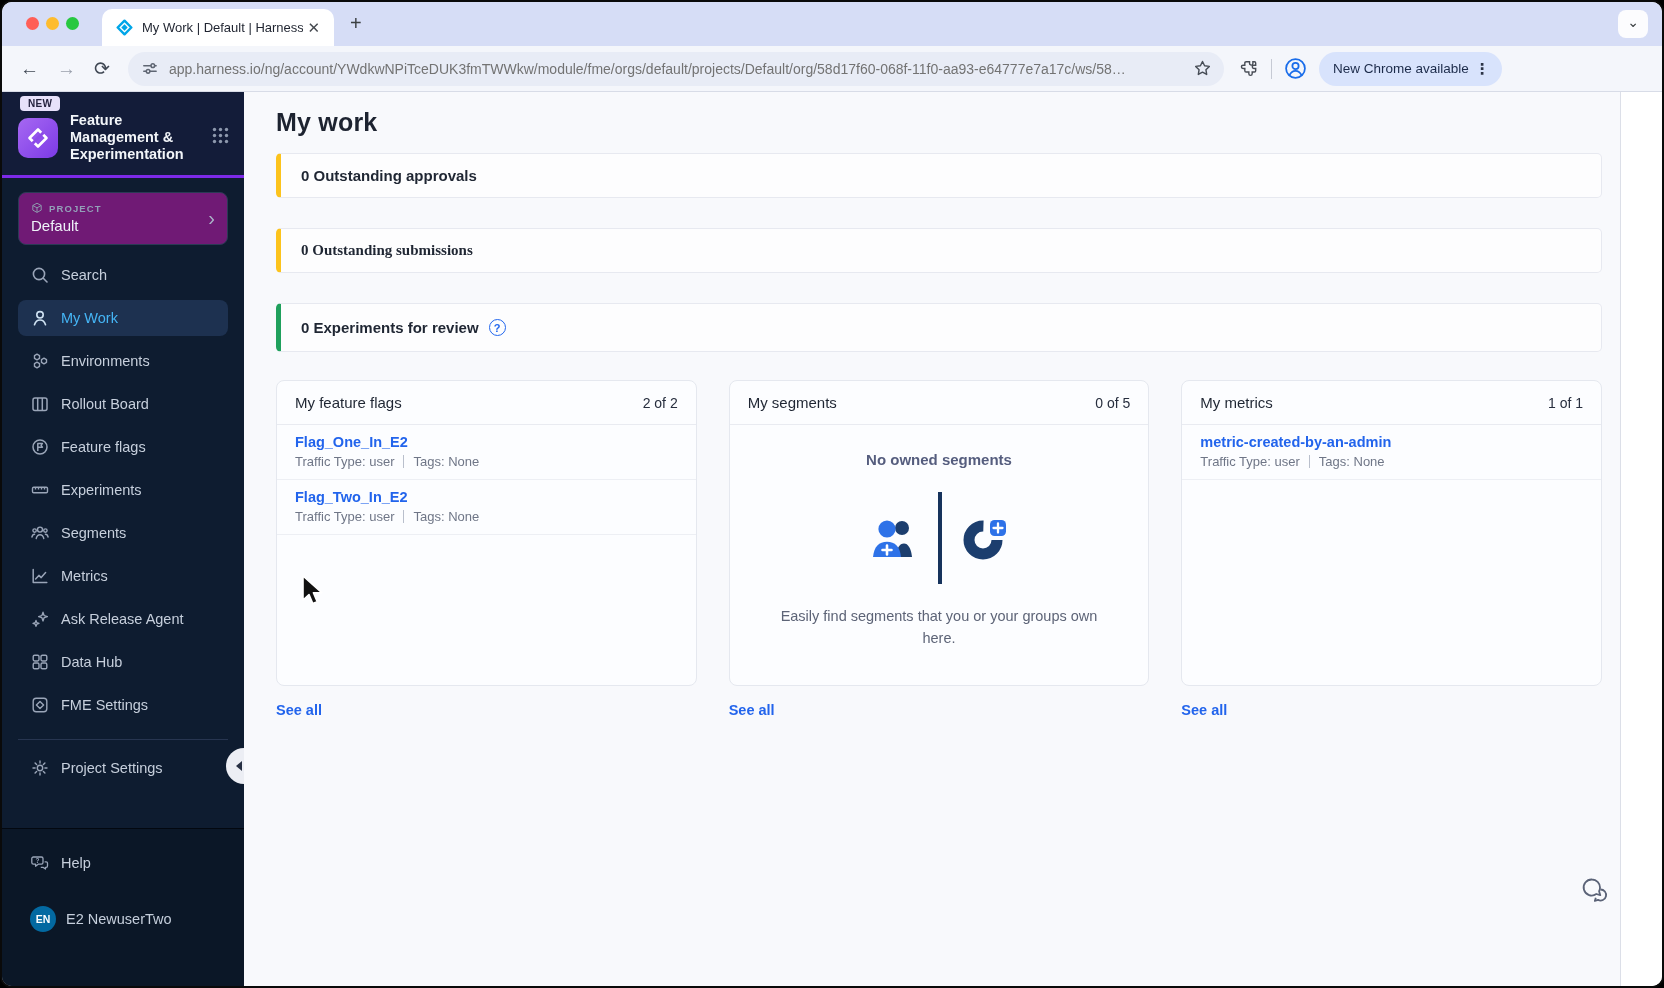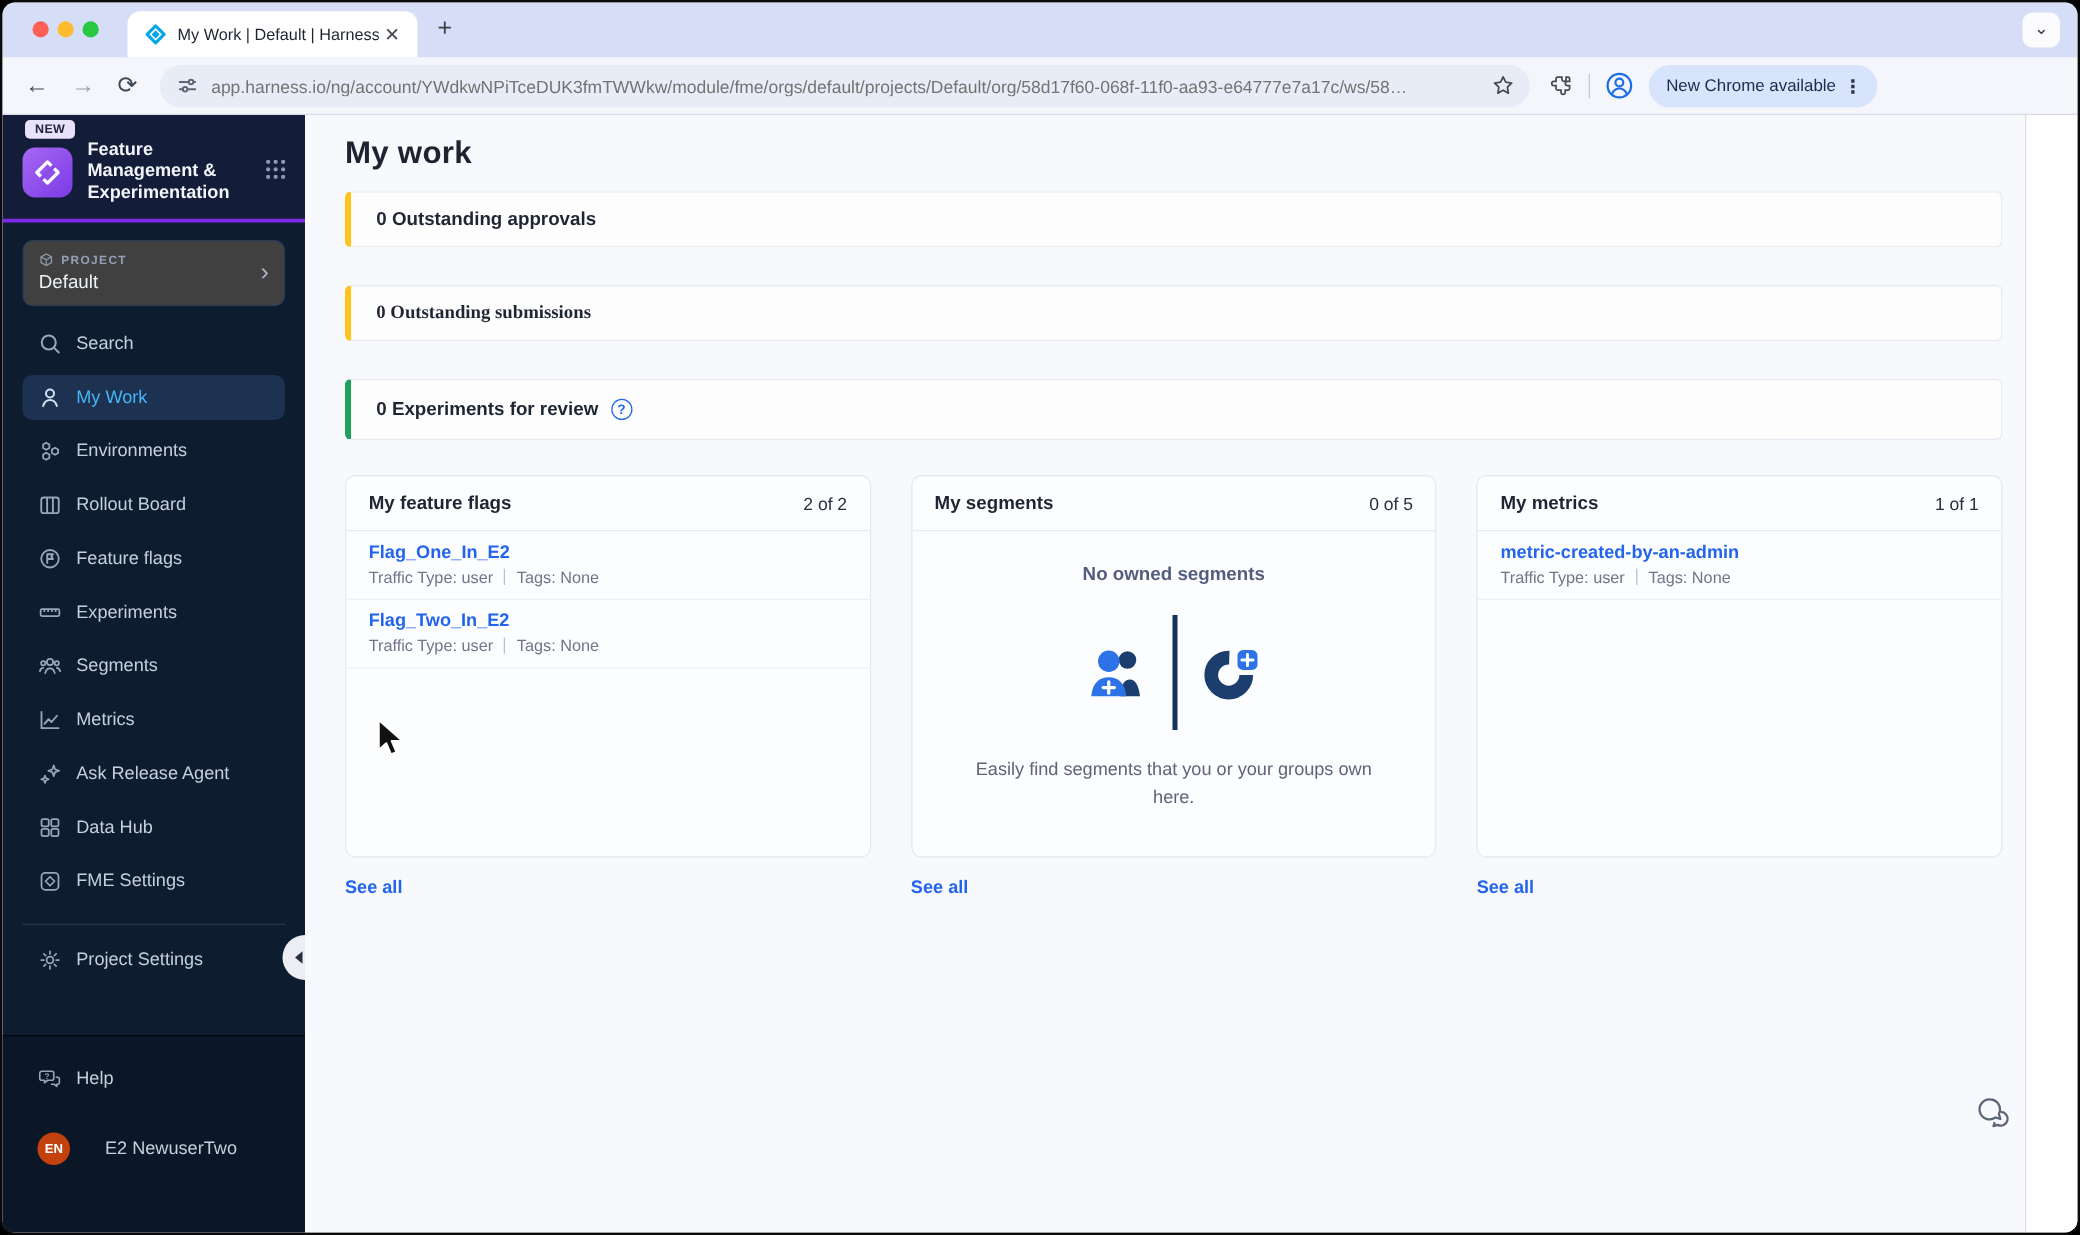--- a/index.html
+++ b/index.html
@@ -39,38 +39,38 @@
   .sidebar { position:absolute; left:0; top:90px; bottom:0; width:242px; background:#0e1c30; color:#c6cfdc; }
   .mod-head { position:relative; padding:8px 14px 12px 16px; display:flex; align-items:flex-start;
               background:rgba(125,42,232,0.05); }
   .new-badge { position:absolute; left:18px; top:4px; background:#e7e1fa; color:#25233f; font-size:10px;
                font-weight:bold; padding:2px 8px; border-radius:4px; letter-spacing:.3px; }
   .mod-icon { width:40px; height:40px; border-radius:10px; margin-top:18px; flex:none;
               background:linear-gradient(135deg,#a668f2,#7c3ae6); display:flex; align-items:center; justify-content:center; }
   .mod-title { font-size:14.5px; font-weight:bold; color:#f2f5f9; line-height:1.18; width:122px; margin:12px 0 0 12px; }
   .grid-ic { margin:26px 0 0 auto; }
   .purple-rule { height:3px; background:#7d2ae8; margin:0; }
-  .proj-card { margin:14px 16px 10px; background:#404040; border:1px solid #2b3a55; border-radius:8px;
+  .proj-card { margin:14px 16px 10px; background:#701a75; border:1px solid #2b3a55; border-radius:8px;
                padding:9px 12px 10px; display:flex; align-items:center; }
   .proj-label { font-size:9.5px; letter-spacing:1.1px; color:#93a0b8; font-weight:bold; margin-left:6px; }
   .proj-name { font-size:15px; color:#eef2f8; margin-top:3px; }
   .proj-chev { margin-left:auto; color:#aab4c8; font-size:20px; line-height:1; }
   .nav-list { margin-top:12px; }
   .nav-item { display:flex; align-items:center; height:36px; margin:7px 16px; padding:0 12px;
               border-radius:8px; font-size:14.5px; color:#c6cfdc; }
   .nav-item .si { flex:none; margin-right:11px; }
   .nav-item.active { background:#1d3150; color:#45b5f5; }
   .side-div { height:1px; background:#273550; margin:16px 16px 10px; }
   .sidebar-bottom { position:absolute; left:0; right:0; bottom:0; height:158px; background:#0b1727;
                     border-top:1px solid #030810; }
   .sb-row { display:flex; align-items:center; padding:0 12px 0 28px; height:36px; font-size:14.5px; color:#c6cfdc; }
   .sb-row.help { margin-top:16px; }
   .sb-row.user { margin-top:20px; }
-  .avatar { width:26px; height:26px; border-radius:50%; background:#c2410c; color:#fff; font-size:10.5px;
-            font-weight:bold; display:flex; align-items:center; justify-content:center; margin-right:28px; }
+  .avatar { width:26px; height:26px; border-radius:50%; background:#0369a1; color:#fff; font-size:10.5px;
+            font-weight:bold; display:flex; align-items:center; justify-content:center; margin-right:10px; }
   .collapse-handle { position:absolute; left:224px; top:746px; width:18px; height:36px; background:#eceef4;
                      border-radius:18px 0 0 18px; display:flex; align-items:center; justify-content:center; }
   .collapse-handle::before { content:""; border:5px solid transparent; border-right:6px solid #273043; margin-right:-2px; }
 
   
   .scroll-strip { position:absolute; top:90px; right:0; bottom:0; width:42px; background:#fff;
                   border-left:1px solid #dcdfe8; }
   .main { position:absolute; left:242px; top:90px; right:42px; bottom:0; background:#f8f9fc;
           padding:16px 18px 0 32px; }
   .page-title { font-size:25px; font-weight:bold; color:#1d2330; letter-spacing:.2px; }
@@ -81,21 +81,21 @@
   .banner.b3 { margin-top:30px; border-left-color:#1fa05c; padding:15px 20px; }
   .help-badge { width:17px; height:17px; border:1.6px solid #2166ee; border-radius:50%; color:#2166ee;
                 font-size:11px; font-weight:bold; display:inline-flex; align-items:center; justify-content:center;
                 margin-left:10px; }
   .cards { display:flex; gap:32px; margin-top:28px; }
   .col { flex:1; display:flex; flex-direction:column; min-width:0; }
   .card { height:306px; background:#fcfdff; border:1px solid #e5e8ef; border-radius:8px; overflow:hidden;
           display:flex; flex-direction:column; }
   .card-head { display:flex; align-items:center; justify-content:space-between; padding:13px 18px;
                border-bottom:1px solid #e9ebf1; }
-  .card-title { font-size:15px; font-weight:bold; color:#1f2633; }
+  .card-title { font-size:15px; font-weight:normal; color:#1f2633; }
   .card-count { font-size:14px; color:#272e3e; }
   .row { padding:9px 18px 10px; border-bottom:1px solid #edeff4; }
   .row-name { font-size:14.5px; font-weight:bold; color:#2264ec; }
   .row-meta { font-size:13px; color:#6f7687; margin-top:4px; display:flex; align-items:center; }
   .pipe { width:1px; height:13px; background:#b9bfcc; margin:0 9px; }
   .empty-body { flex:1; display:flex; flex-direction:column; align-items:center; padding-top:26px; }
   .empty-head { font-size:15px; font-weight:bold; color:#555d7e; }
   .empty-icons { display:flex; align-items:center; gap:18px; margin:24px 0 22px; }
   .seg-divider { width:4px; height:92px; background:#16335c; }
   .empty-desc { font-size:14.5px; color:#5d6477; text-align:center; width:350px; line-height:1.5; }

